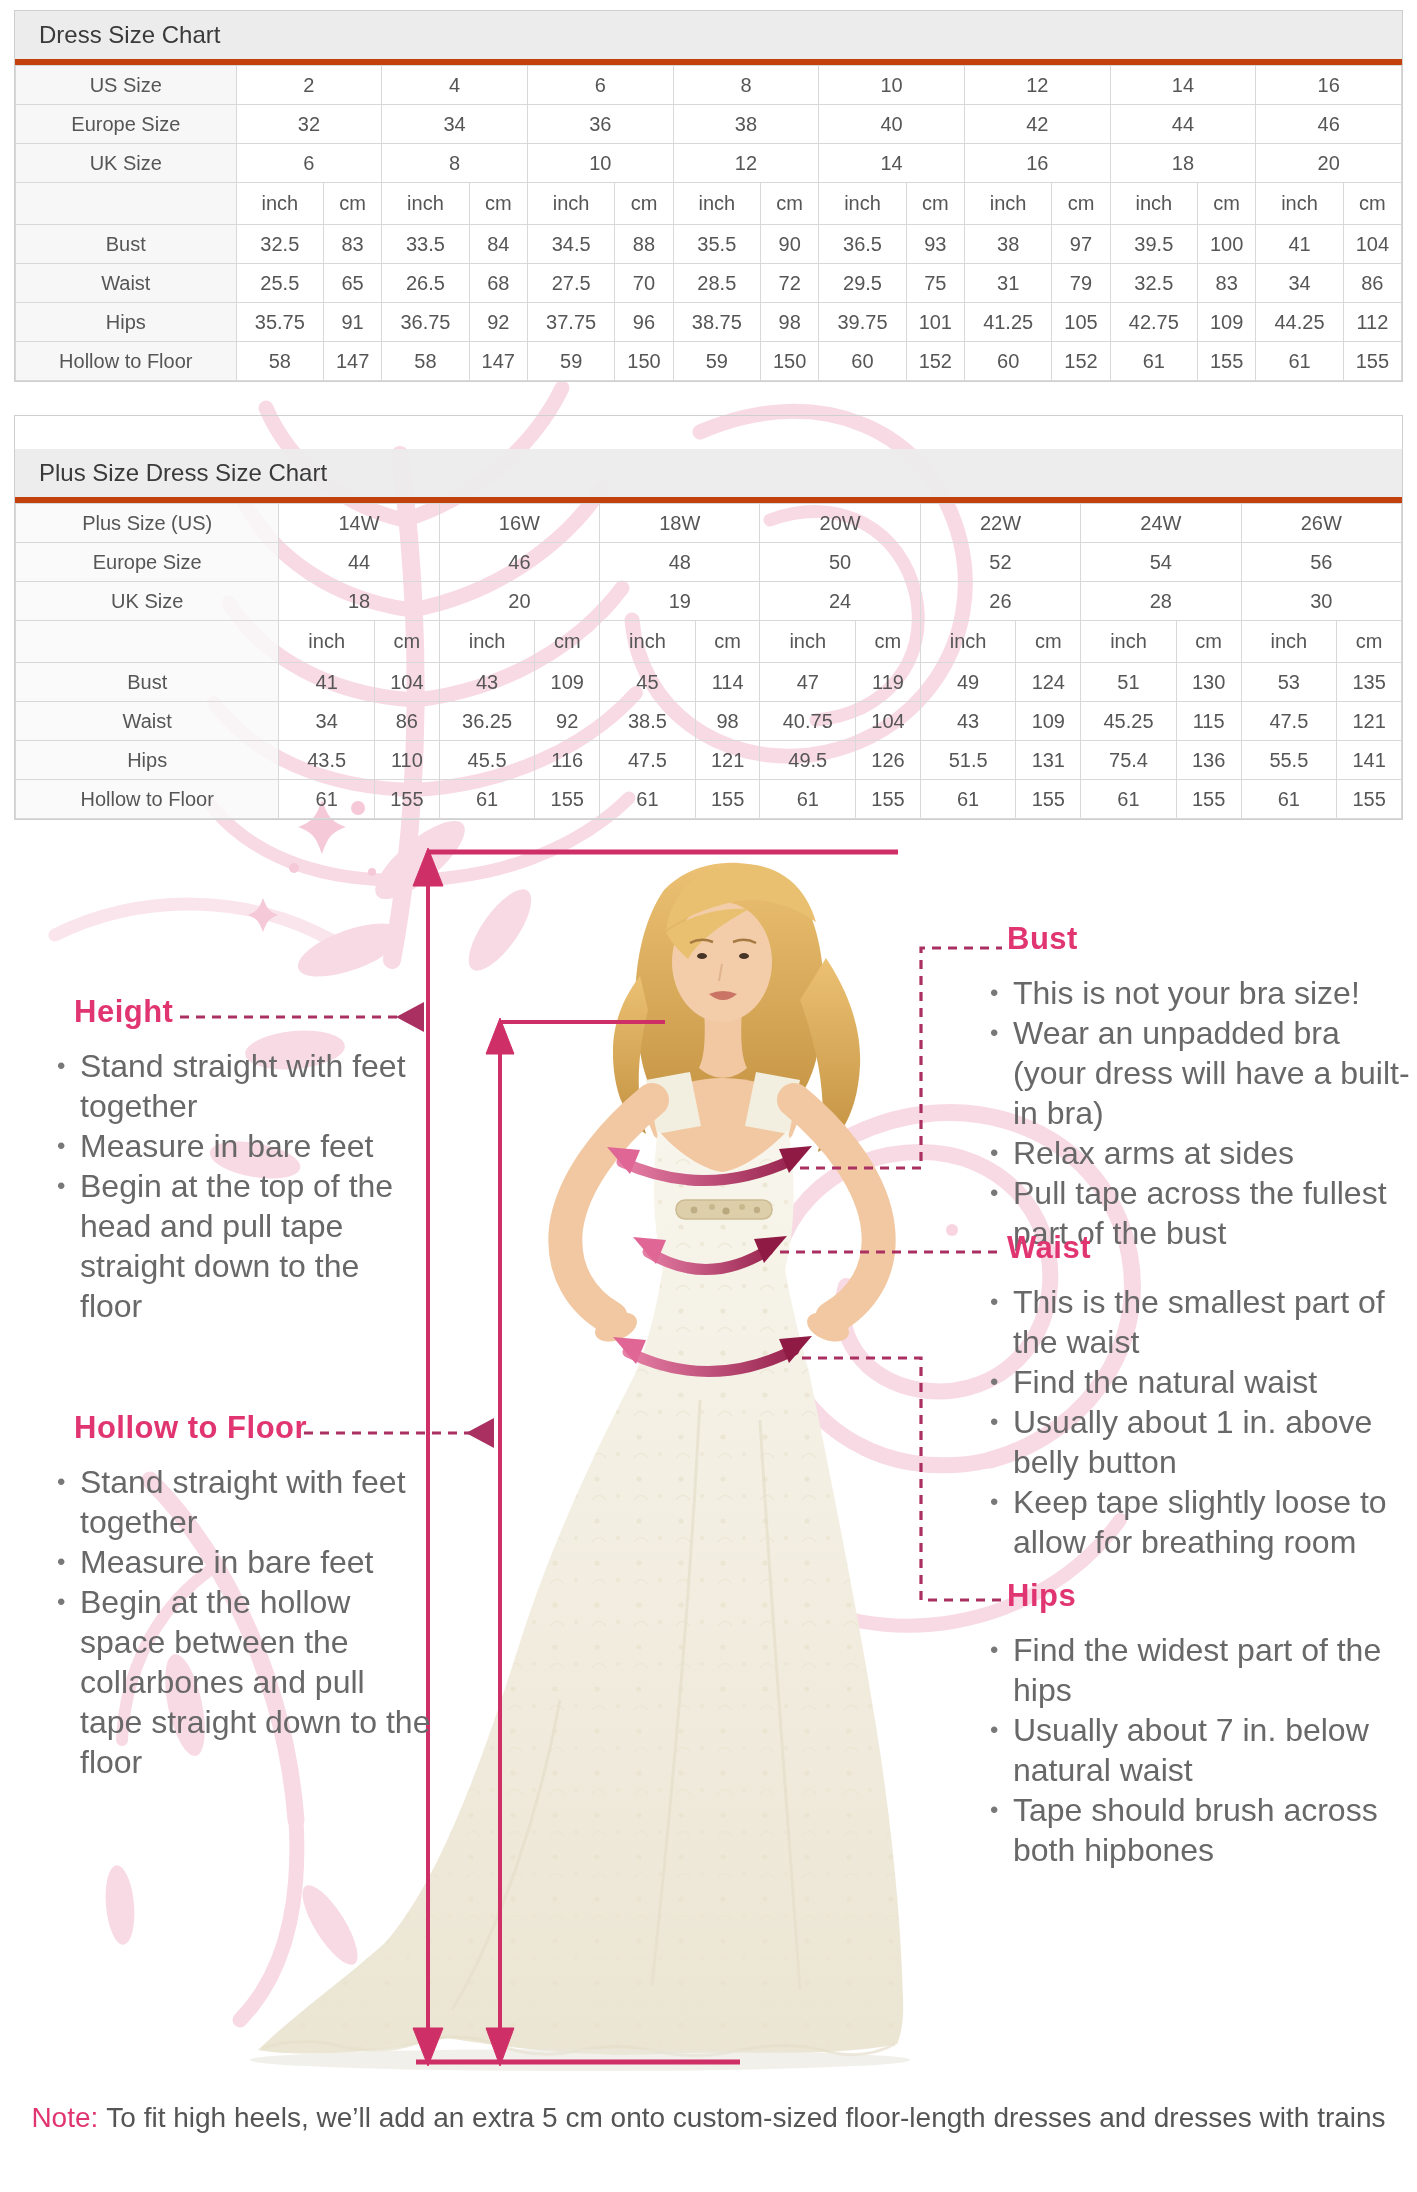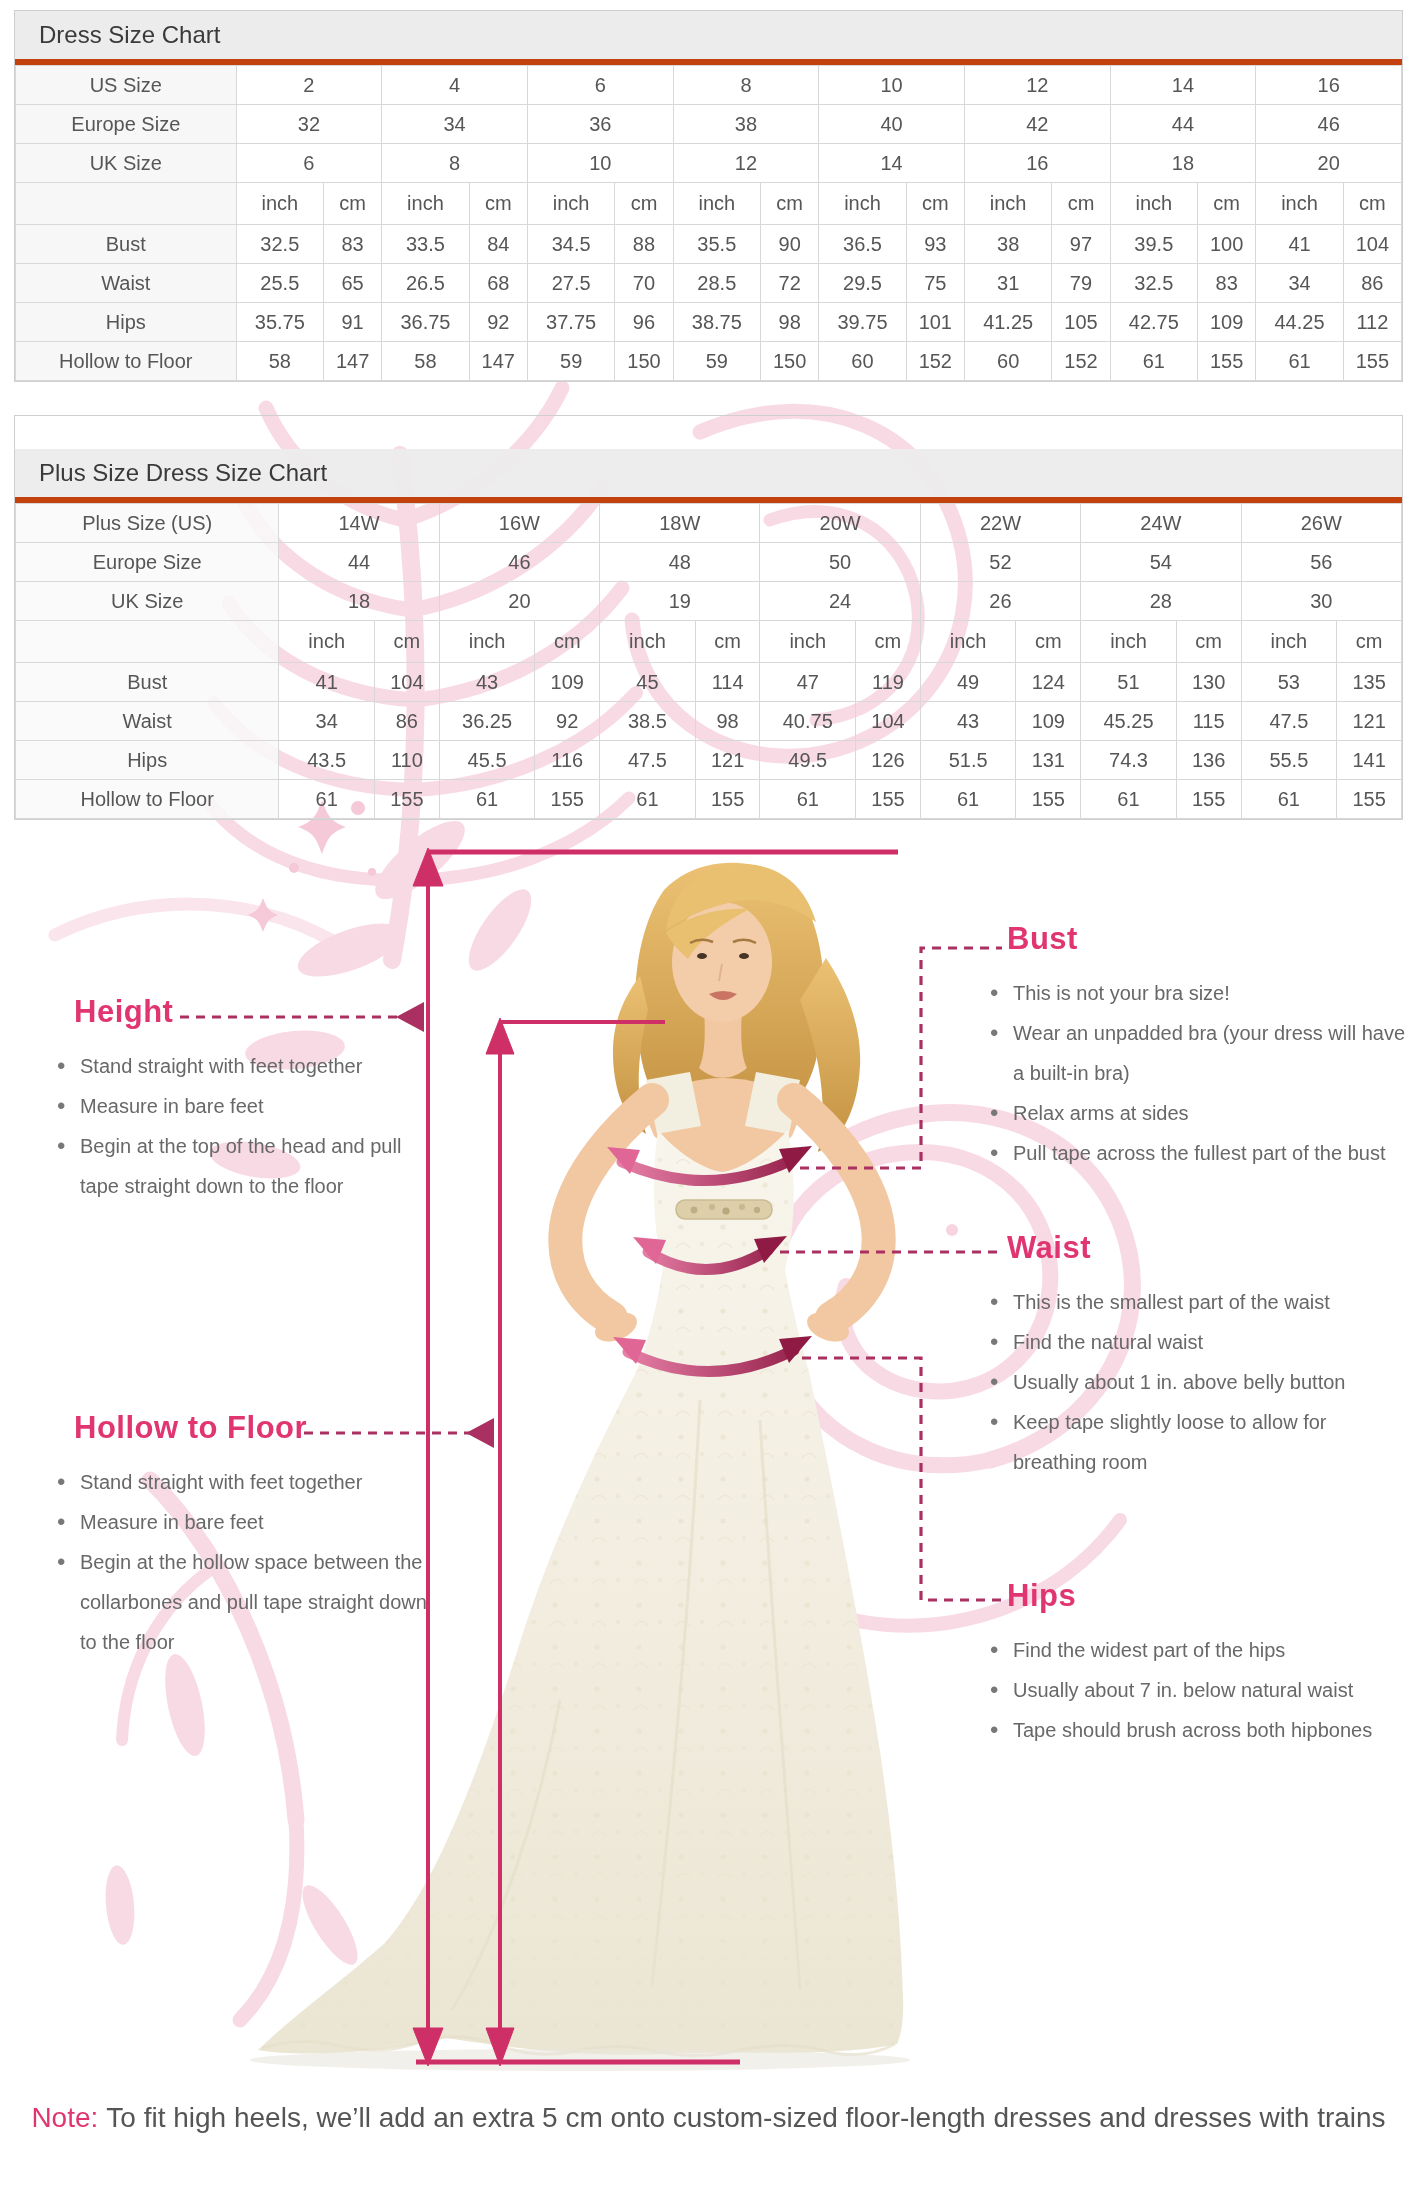--- a/index.html
+++ b/index.html
@@ -27,21 +27,21 @@
 
   
   .guide{position:absolute;z-index:3;}
   .gb-height{left:50px;top:994px;width:372px;}
   .gb-hollow{left:50px;top:1410px;width:385px;}
   .gb-bust{left:983px;top:921px;width:428px;}
   .gb-waist{left:983px;top:1230px;width:430px;}
   .gb-hips{left:983px;top:1578px;width:428px;}
   .g-head{font-size:31px;font-weight:700;color:#e13571;margin:0 0 16px 24px;letter-spacing:.5px;}
   .guide ul{list-style:none;margin:0;padding:0;}
-  .guide li{font-size:20px;line-height:40px;color:#686868;padding-left:30px;position:relative;}
+  .guide li{font-size:32px;line-height:40px;color:#686868;padding-left:30px;position:relative;}
   .guide li::before{content:"\2022";position:absolute;left:7px;top:0;color:#787878;font-size:24px;}
 
   
   .note{position:absolute;top:2102px;left:0;width:100%;text-align:center;font-size:28px;
         color:#555555;z-index:3;}
   .note-label{color:#e13571;margin-right:8px;}
 </style>
 </head>
 <body>
 
@@ -505,21 +505,21 @@
             <td>43.5</td>
             <td>110</td>
             <td>45.5</td>
             <td>116</td>
             <td>47.5</td>
             <td>121</td>
             <td>49.5</td>
             <td>126</td>
             <td>51.5</td>
             <td>131</td>
-            <td>74.3</td>
+            <td>75.4</td>
             <td>136</td>
             <td>55.5</td>
             <td>141</td>
           </tr>
           <tr>
             <th class="lab">Hollow to Floor</th>
             <td>61</td>
             <td>155</td>
             <td>61</td>
             <td>155</td>

